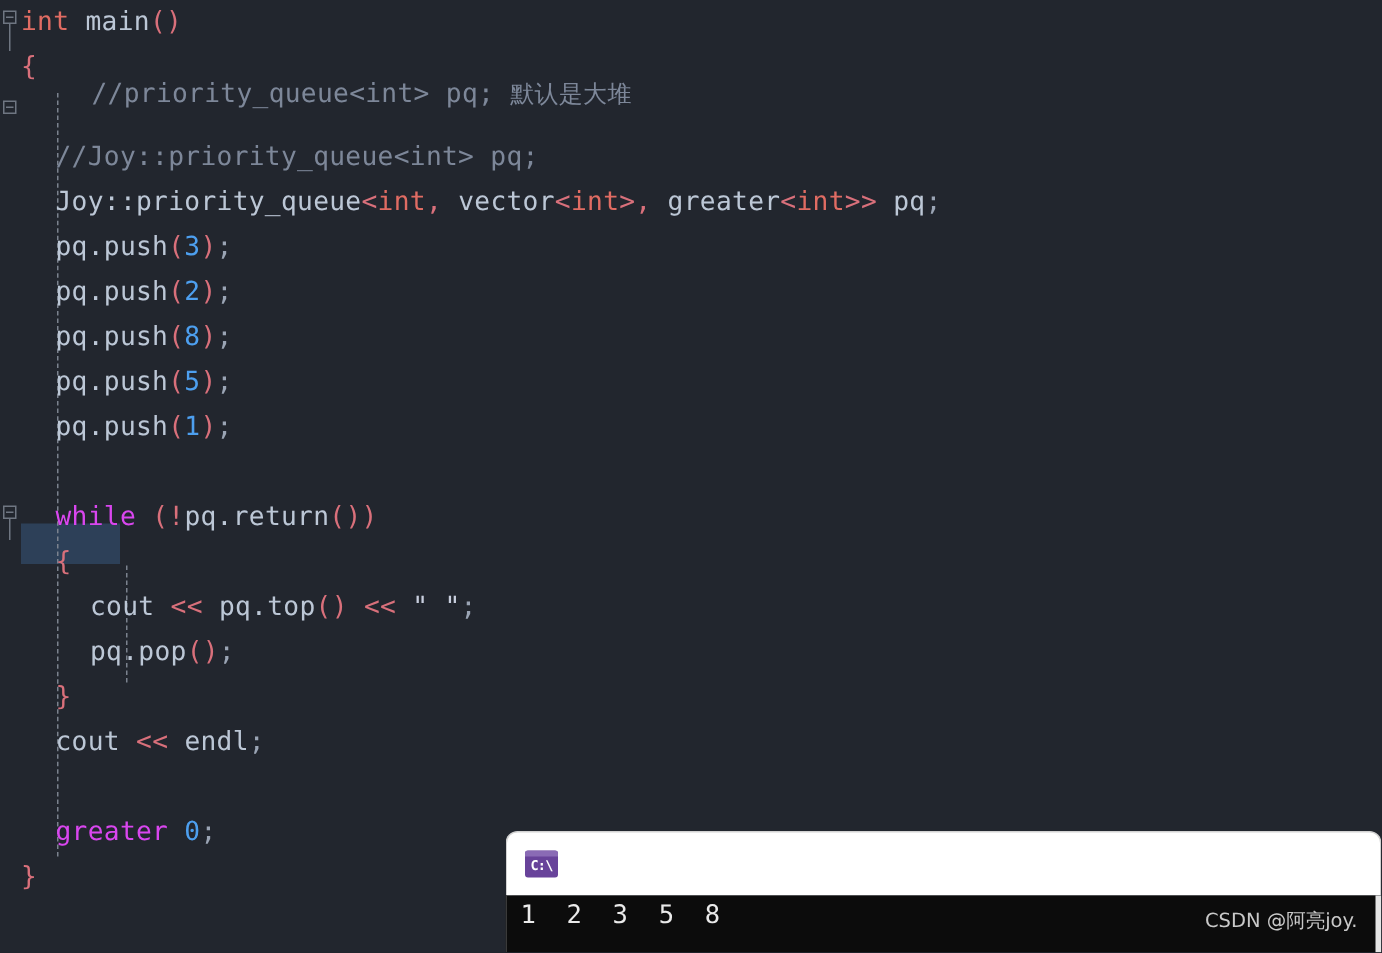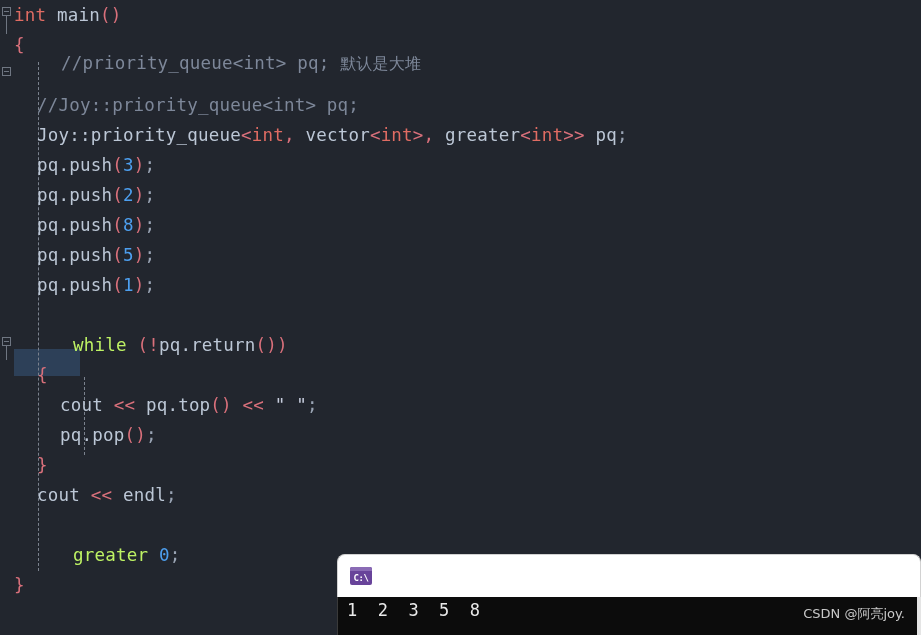--- a/index.html
+++ b/index.html
@@ -62,21 +62,21 @@
     height: 30px;
     line-height: 30px;
     white-space: pre;
     font-size: 17.5px;
     letter-spacing: 0.2px;
     color: #bcc7d6;
   }
   .cjk { font-family: "DejaVu Sans", "Liberation Sans", sans-serif; font-size: 16px; }
 
   
-  .t-key      { color: #bef264; margin-left: 36px; }   
+  .t-key      { color: #d946ef; }   
   .t-type     { color: #e06c63; }   
   .t-ident    { color: #bcc7d6; }
   .t-plain    { color: #b7c2d0; }
   .t-punct    { color: #d9707b; }   
   .t-num      { color: #4d9fef; }
   .t-comment  { color: #7d8799; }
   .t-op       { color: #d9707b; }
   .t-str      { color: #c8cede; }
   .t-semi     { color: #9aa4b4; }
 

